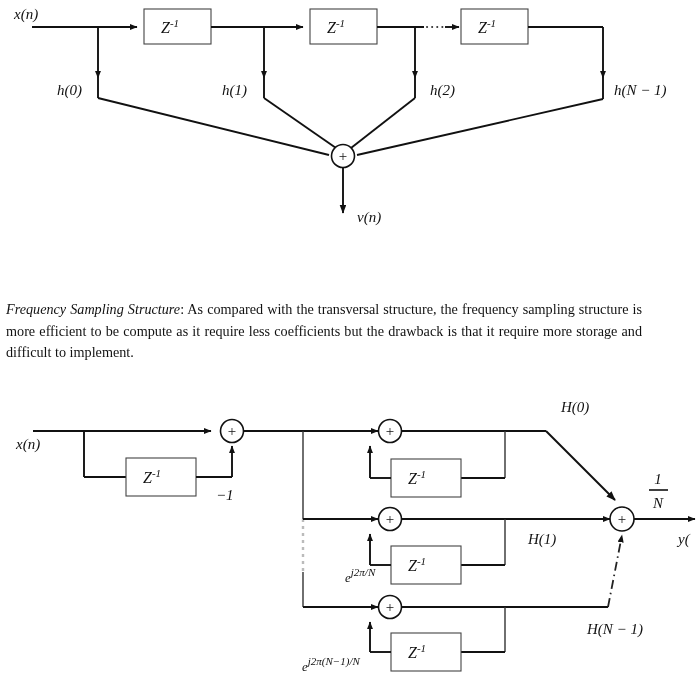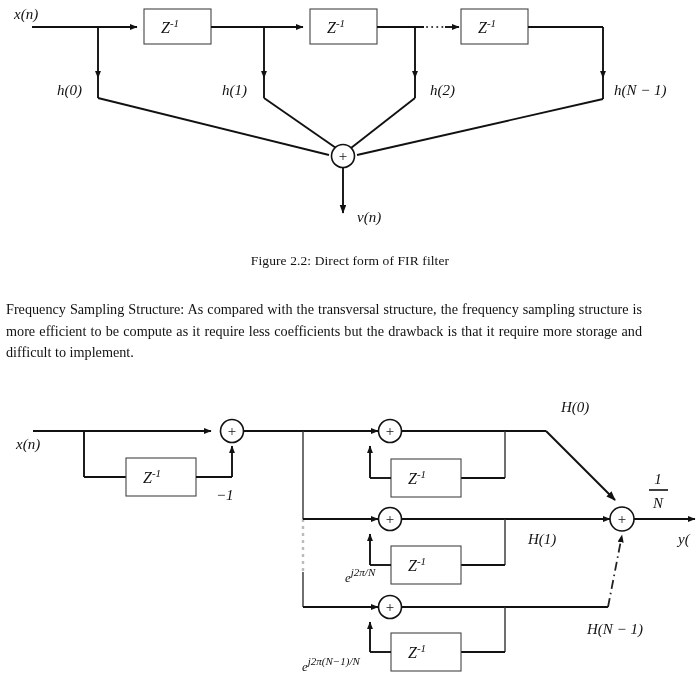--- a/index.html
+++ b/index.html
@@ -46,20 +46,21 @@
     position: absolute;
     left: 6px;
     top: 285px;
     width: 636px;
     font-size: 14.2px;
     line-height: 21.5px;
     text-align: justify;
     text-justify: inter-word;
   }
   .bodytext .lead {
+    font-style: italic;
   }
 
   
   text {
     font-family: "Liberation Serif", "DejaVu Serif", serif;
     fill: #111111;
   }
   .lbl {
     font-size: 15px;
     font-style: italic;
@@ -212,21 +213,20 @@
         <text class="plus" x="343" y="161">+</text>
       </g>
 
       <g>
         <path class="wire" d="M343,168 L343,213" marker-end="url(#ah2)"></path>
       </g>
       <text class="lbl" x="357" y="222">v(n)</text>
     </svg>
   </div>
 
-  <div class="caption">Figure 2.2: Direct form of FIR filter</div>
 
   <p class="bodytext"><span class="lead">Frequency Sampling Structure</span><span>: As compared with the transversal structure, the frequency sampling structure is more efficient to be compute as it require less coefficients but the drawback is that it require more storage and difficult to implement.</span></p>
 
   <div class="fig" id="fig-freq-sampling">
     <svg width="700" height="294" viewBox="0 0 700 294" xmlns="http://www.w3.org/2000/svg">
       <defs>
         <marker id="bh" markerWidth="9" markerHeight="9" refX="7.4" refY="3.1" orient="auto" markerUnits="userSpaceOnUse">
           <path d="M0,0 L8,3.1 L0,6.2 z" fill="#111111"></path>
         </marker>
         <marker id="bh2" markerWidth="11" markerHeight="11" refX="8.6" refY="3.6" orient="auto" markerUnits="userSpaceOnUse">

